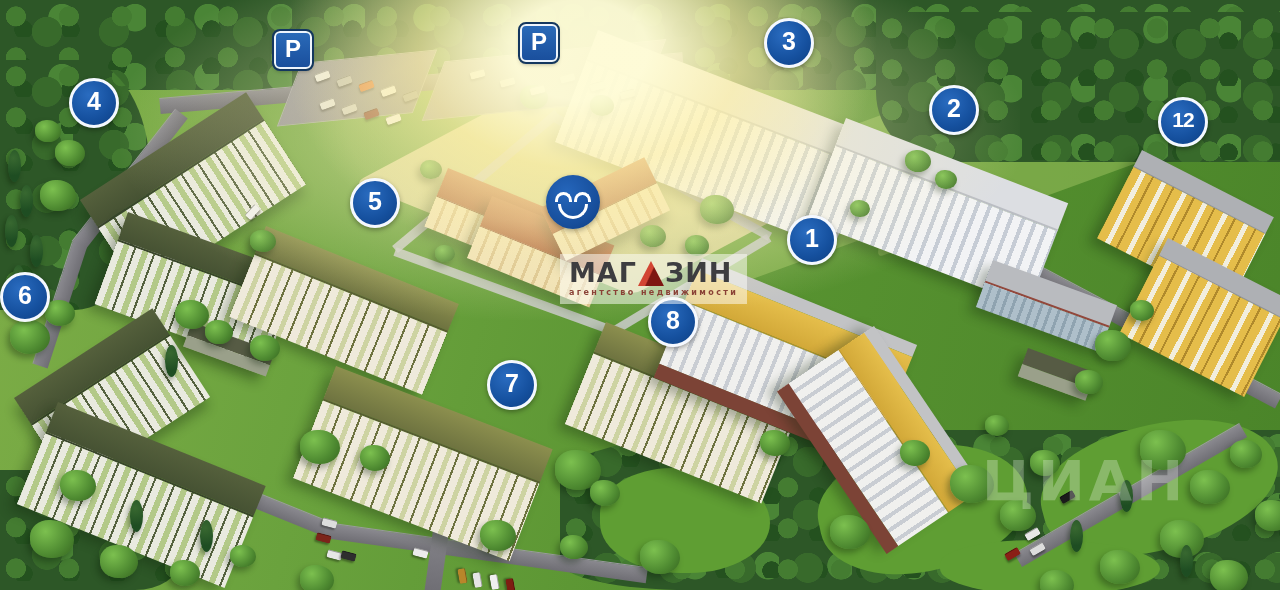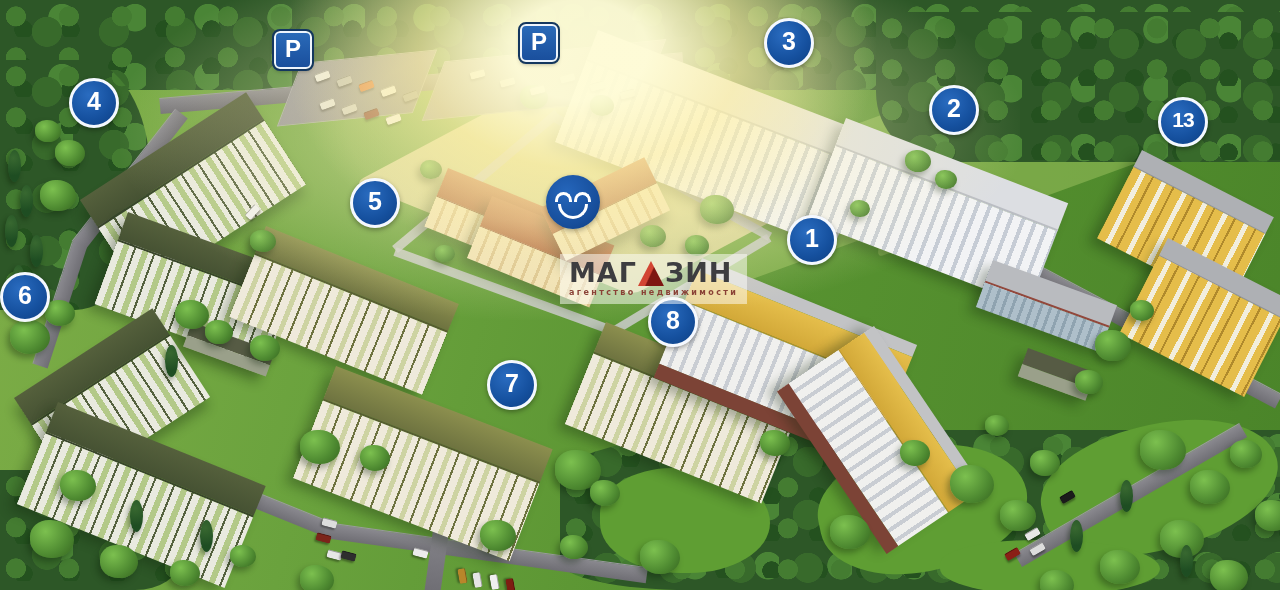--- a/index.html
+++ b/index.html
@@ -310,33 +310,34 @@
 
   <div id="markers-layer">
       <div class="badge" style="left: 812px; top: 240px;">1</div>
       <div class="badge" style="left: 954px; top: 110px;">2</div>
       <div class="badge" style="left: 789px; top: 43px;">3</div>
       <div class="badge" style="left: 94px; top: 103px;">4</div>
       <div class="badge" style="left: 375px; top: 203px;">5</div>
       <div class="badge" style="left: 25px; top: 297px;">6</div>
       <div class="badge" style="left: 512px; top: 385px;">7</div>
       <div class="badge" style="left: 673px; top: 322px;">8</div>
-      <div class="badge badge-wide" style="left: 1183px; top: 122px;">13</div>
+      <div class="badge badge-wide" style="left: 1183px; top: 122px;">12</div>
       <div class="psign" style="left: 293px; top: 50px;">P</div>
       <div class="psign" style="left: 539px; top: 43px;">P</div>
       <div class="smiley" style="left: 573px; top: 202px;">
         <span class="eye l"></span>
         <span class="eye r"></span>
         <span class="mouth"></span>
       </div>
     </div>
 
   <div class="agency">
     <div class="r1">
       <span>МАГ</span>
       <span class="tri"></span>
       <span>ЗИН</span>
     </div>
     <div class="r3">агентство недвижимости</div>
   </div>
 
+  <div class="cian-brand">ЦИАН</div>
 
 </div>
 
 </body></html>

